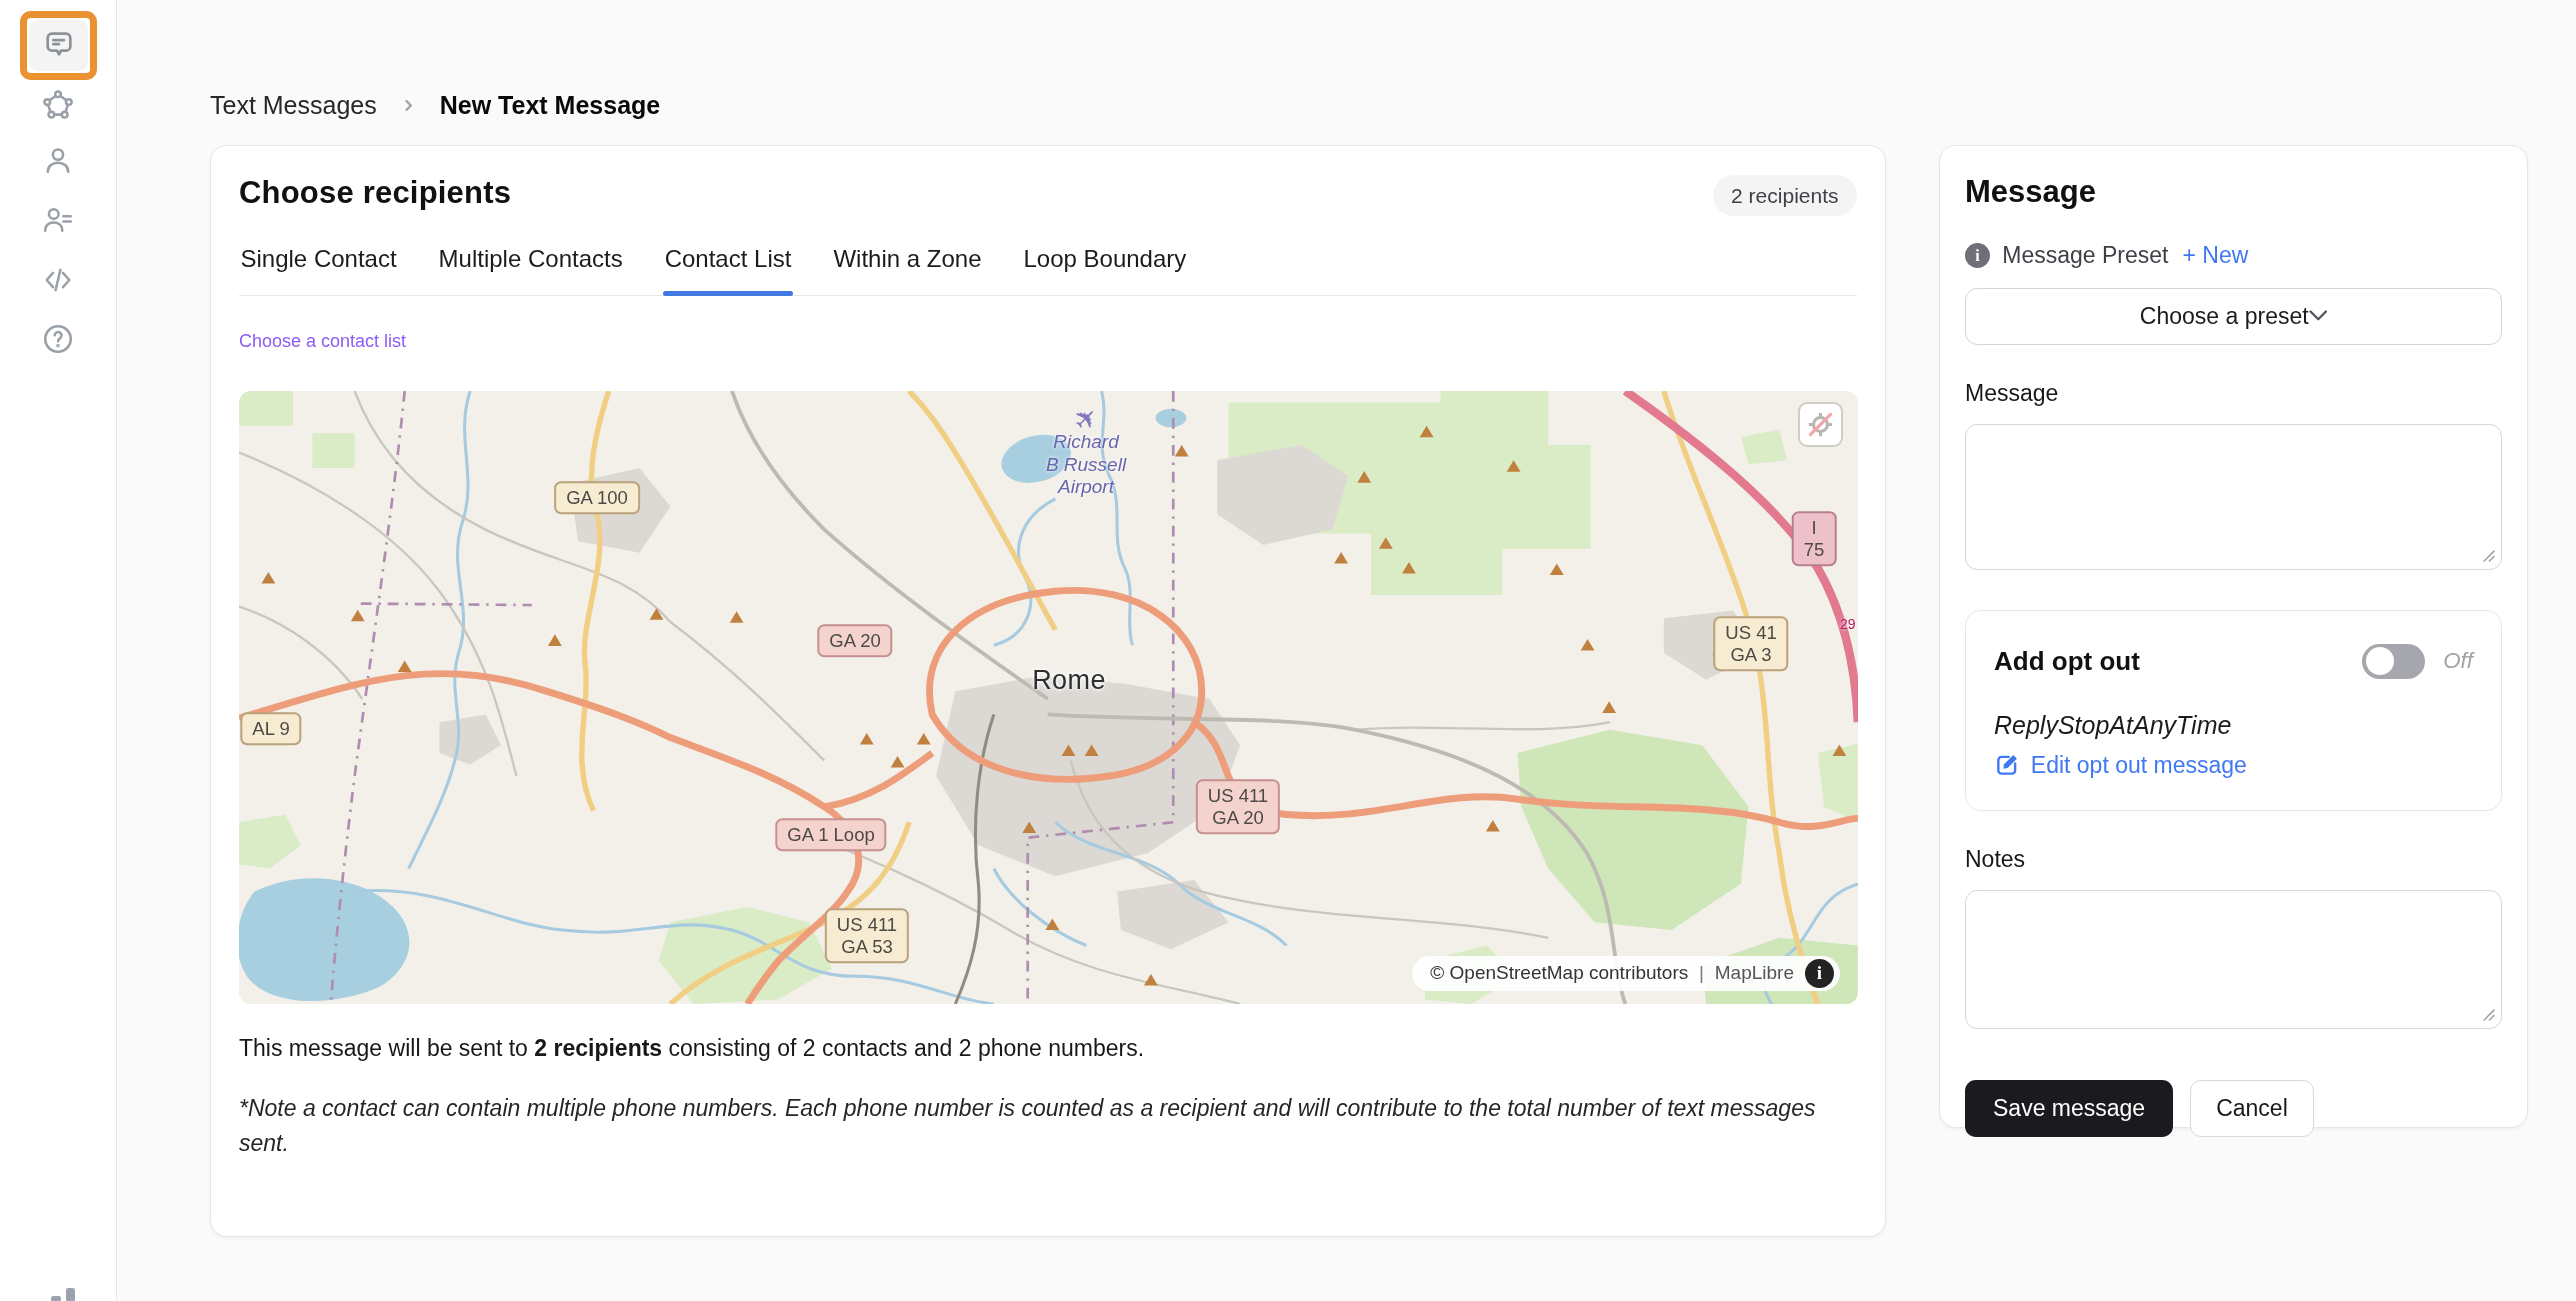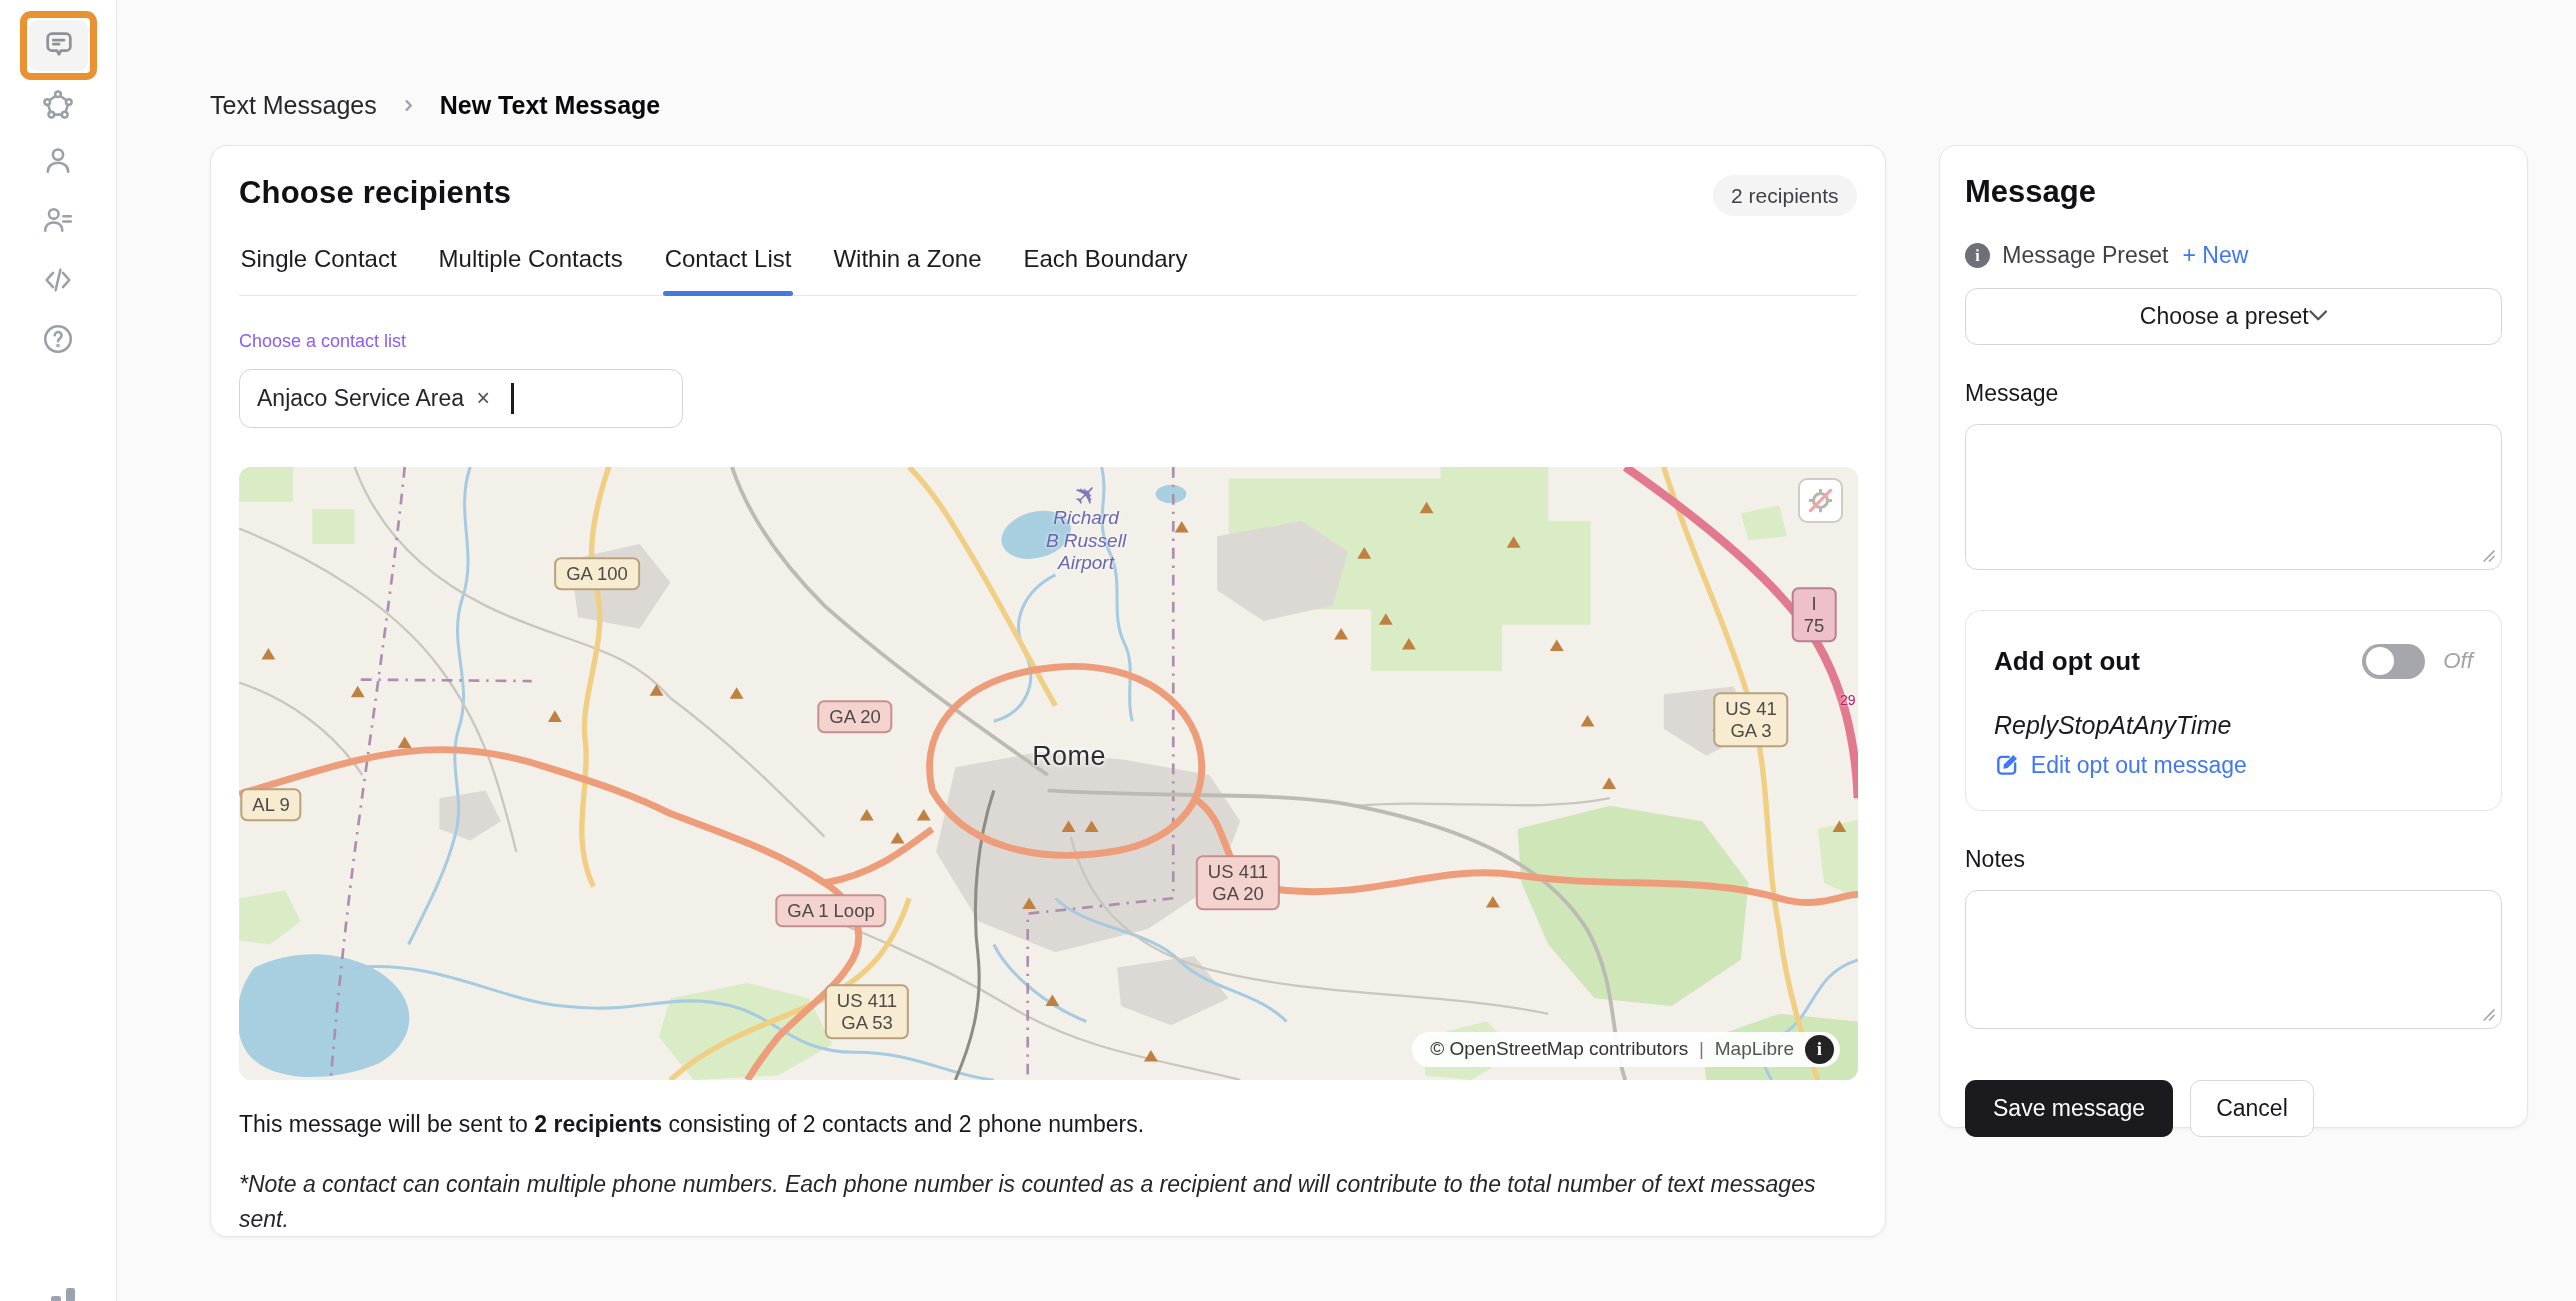--- a/index.html
+++ b/index.html
@@ -159,29 +159,24 @@
     <div class="rec-head">
       <div class="rec-title">Choose recipients</div>
       <div class="rec-badge">2 recipients</div>
     </div>
 
     <div class="tabs">
       <div class="tab">Single Contact</div>
       <div class="tab">Multiple Contacts</div>
       <div class="tab active">Contact List</div>
       <div class="tab">Within a Zone</div>
-      <div class="tab">Each Boundary</div>
+      <div class="tab">Loop Boundary</div>
     </div>
 
     <div class="cl-label">Choose a contact list</div>
-    <div class="cl-input">
-      <span class="chip-text">Anjaco Service Area</span>
-      <span class="chip-x">×</span>
-      <span class="caret"></span>
-    </div>
 
     <div class="map">
       <svg class="base" width="1619" height="613" viewBox="0 0 2102 796">
         <rect width="2102" height="796" fill="#f3f0ea"></rect>
 
         <g fill="#d9ecc5">
           <polygon points="1285,15 1560,15 1560,0 1700,0 1700,70 1755,70 1755,205 1640,205 1640,265 1470,265 1470,185 1360,185 1360,105 1285,105"></polygon>
           <polygon points="1660,470 1780,440 1900,460 1960,540 1950,640 1860,700 1760,690 1700,620 1665,540" fill="#cfe6b8"></polygon>
           <polygon points="2050,470 2102,458 2102,560 2058,540"></polygon>
           <polygon points="560,690 660,670 740,690 770,750 700,790 590,796 545,740"></polygon>

